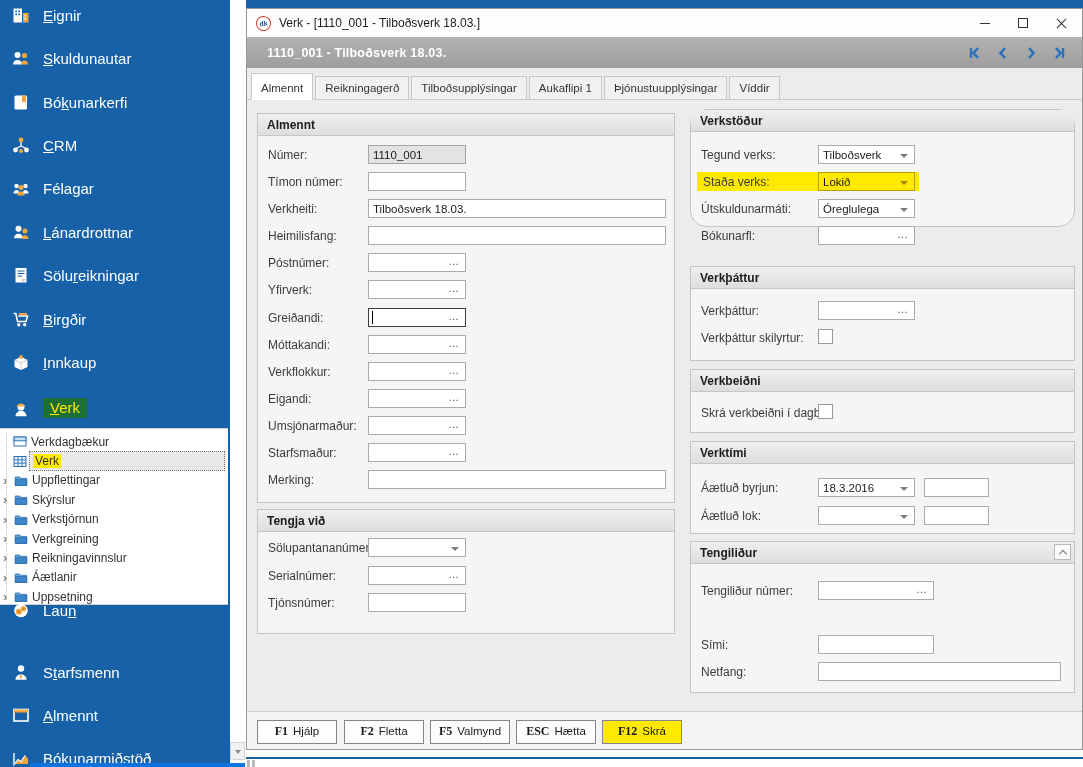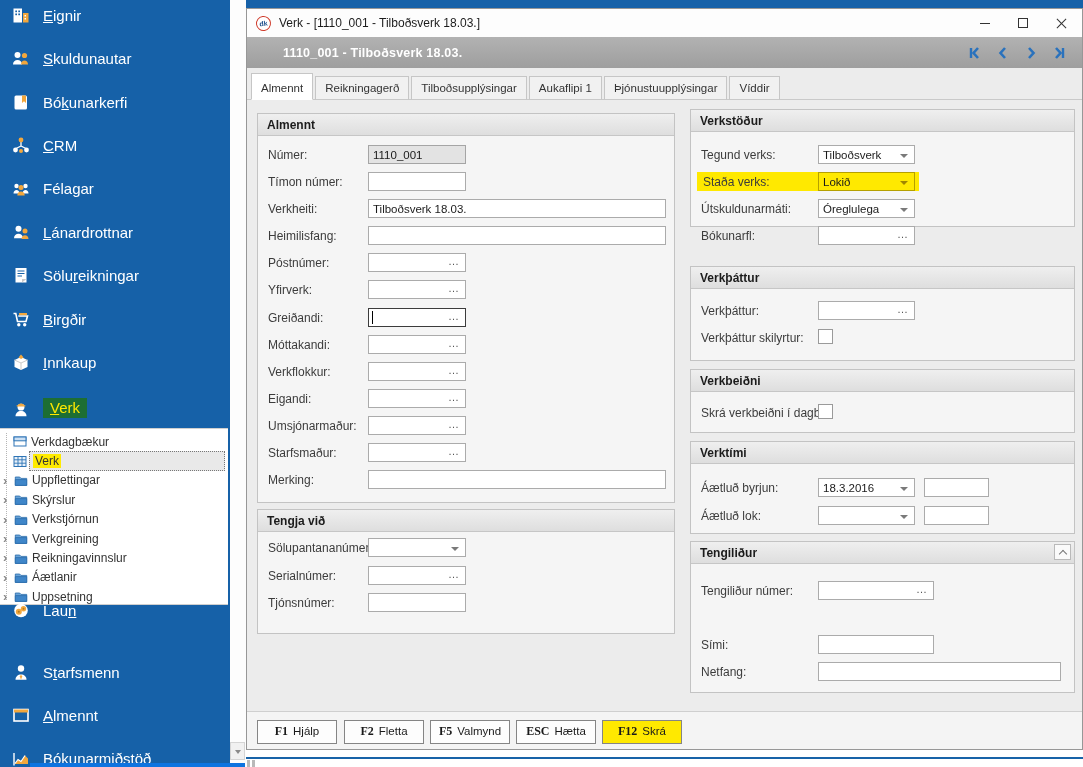--- a/index.html
+++ b/index.html
@@ -37,21 +37,21 @@
   .dk-logo { width:15px; height:15px; border-radius:50%; border:1.5px solid #cf3a2a; color:#1c4f8c; font-size:7px; font-weight:bold; display:flex; align-items:center; justify-content:center; transform:rotate(-8deg); background:#fff; }
   .title-text { margin-left:8px; font-size:12px; color:#1c1c1c; }
   .win-controls { position:absolute; right:2px; top:0; height:28px; display:flex; }
   .wctl { width:38px; height:28px; display:flex; align-items:center; justify-content:center; cursor:pointer; }
   .min-glyph { width:10px; height:0; border-top:1px solid #333; }
   .max-glyph { width:10px; height:10px; border:1px solid #333; background:transparent; }
   .close-glyph { width:10px; height:10px; position:relative; }
   .close-glyph::before,.close-glyph::after { content:""; position:absolute; left:-1px; top:4.5px; width:13px; height:0; border-top:1px solid #333; }
   .close-glyph::before { transform:rotate(45deg); } .close-glyph::after { transform:rotate(-45deg); }
 
-  .record-header { position:absolute; left:0; top:28px; width:100%; height:31px; background:linear-gradient(#b2b2b2,#9e9e9e); display:flex; align-items:center; padding-left:36px; }
+  .record-header { position:absolute; left:0; top:28px; width:100%; height:31px; background:linear-gradient(#b2b2b2,#9e9e9e); display:flex; align-items:center; padding-left:20px; }
   .record-title { color:#fff; font-weight:bold; font-size:12.5px; letter-spacing:.2px; }
   .nav-arrows { position:absolute; right:16px; top:0; height:31px; display:flex; align-items:center; gap:14px; }
   .nav-arrow { width:14px; height:14px; cursor:pointer; }
 
   .tabbar { position:absolute; left:0; top:59px; width:100%; height:32px; background:#ececec; border-bottom:1px solid #c9c9c9; display:flex; align-items:flex-end; padding-left:2px; }
   .tab { display:inline-block; margin-left:2px; padding:5px 9px 5px; border:1px solid #c6c6c6; border-bottom:1px solid #c9c9c9; margin-bottom:-1px; background:#f1f1f1; font-size:11.5px; color:#333; cursor:pointer; white-space:nowrap; }
   .tab.active { background:#fff; border-bottom:1px solid #fff; padding-top:8px; font-size:11.5px; }
 
   .content { position:absolute; left:0; top:91px; width:100%; height:611px; background:#ececec; }
 
@@ -473,21 +473,21 @@
             </div>
         </div>
         <div class="frow" style="top:83px">
           <span class="flabel">Tjónsnúmer:</span>
           <div class="fld" style="left:100px; width:98px;">
               <span class="val"></span>
             </div>
         </div>
       </div>
 
-      <div class="group" style="left:443px; top:9px; width:385px; height:118px;">
+      <div class="group" style="left:443px; top:9px; width:385px; height:118px;border-radius:17px;">
         <div class="ghead"><span>Verkstöður</span></div>
         <div class="frow" style="top:35px">
           <span class="flabel">Tegund verks:</span>
           <div class="fld dd" style="left:117px; width:97px;">
               <span class="val">Tilboðsverk</span>
             </div>
         </div>
         <div class="frow hl" style="top:62px">
           <span class="flabel">Staða verks:</span>
           <div class="fld dd" style="left:121px; width:97px;">

